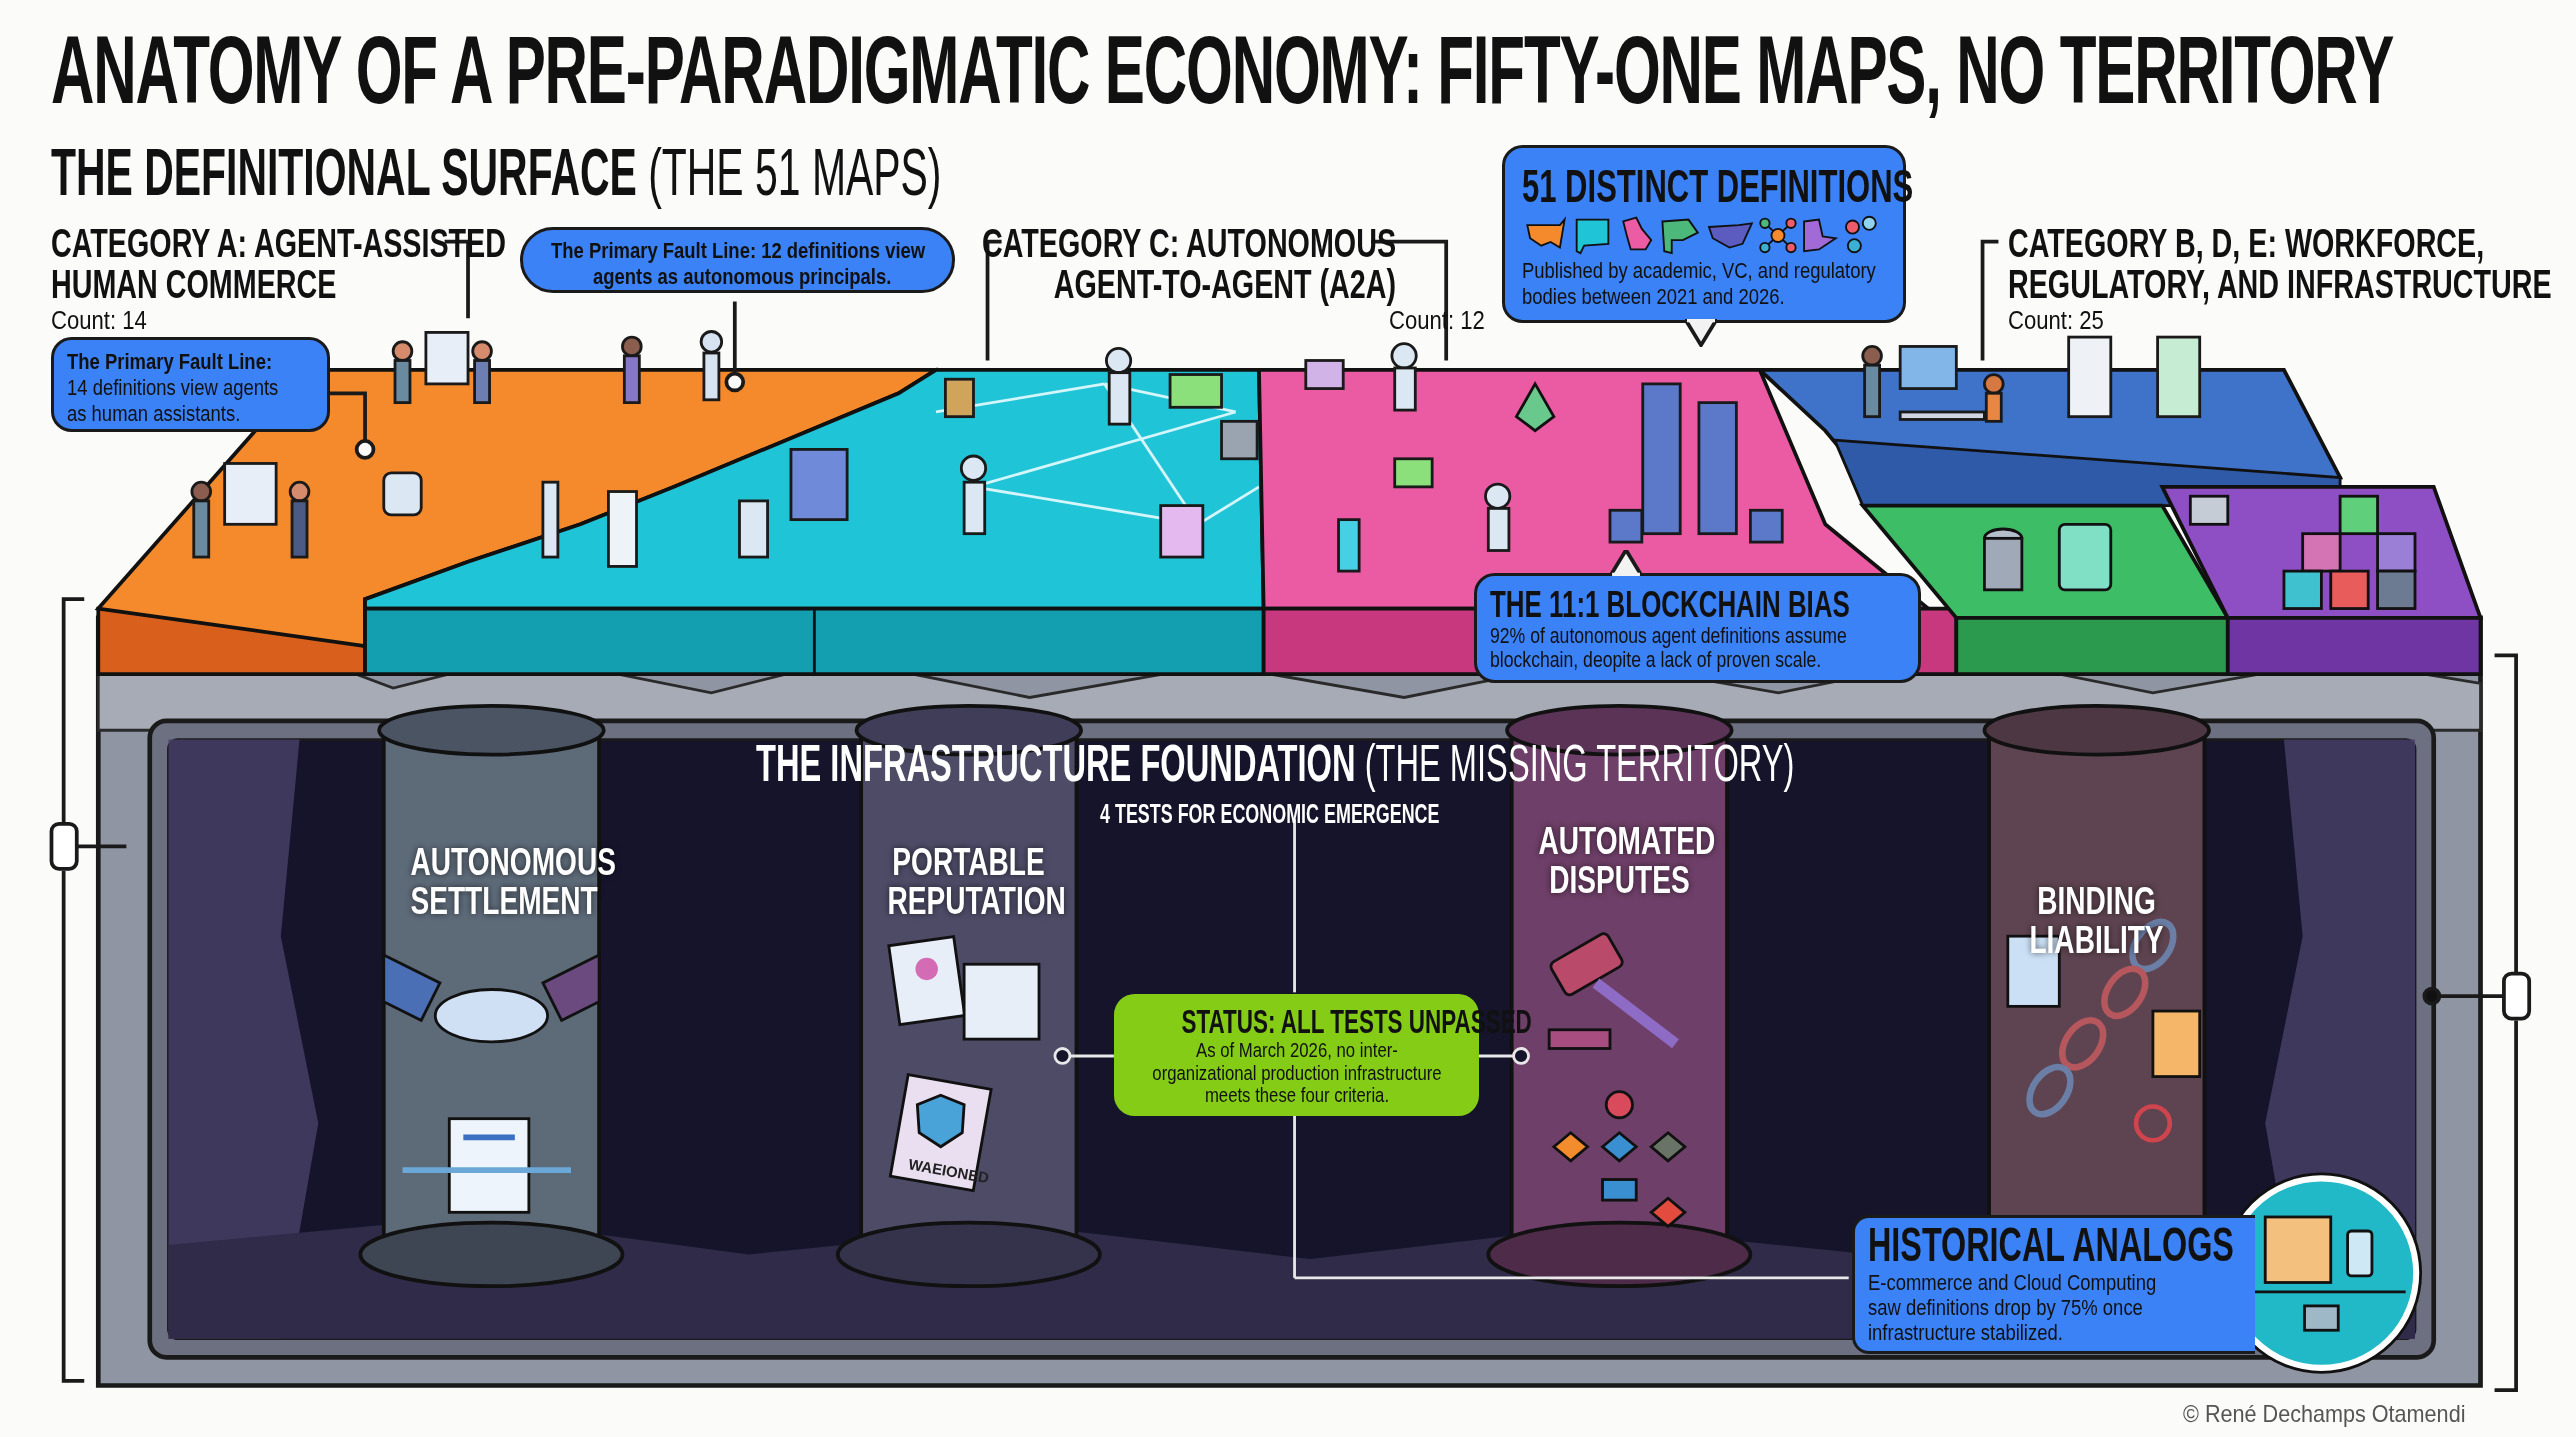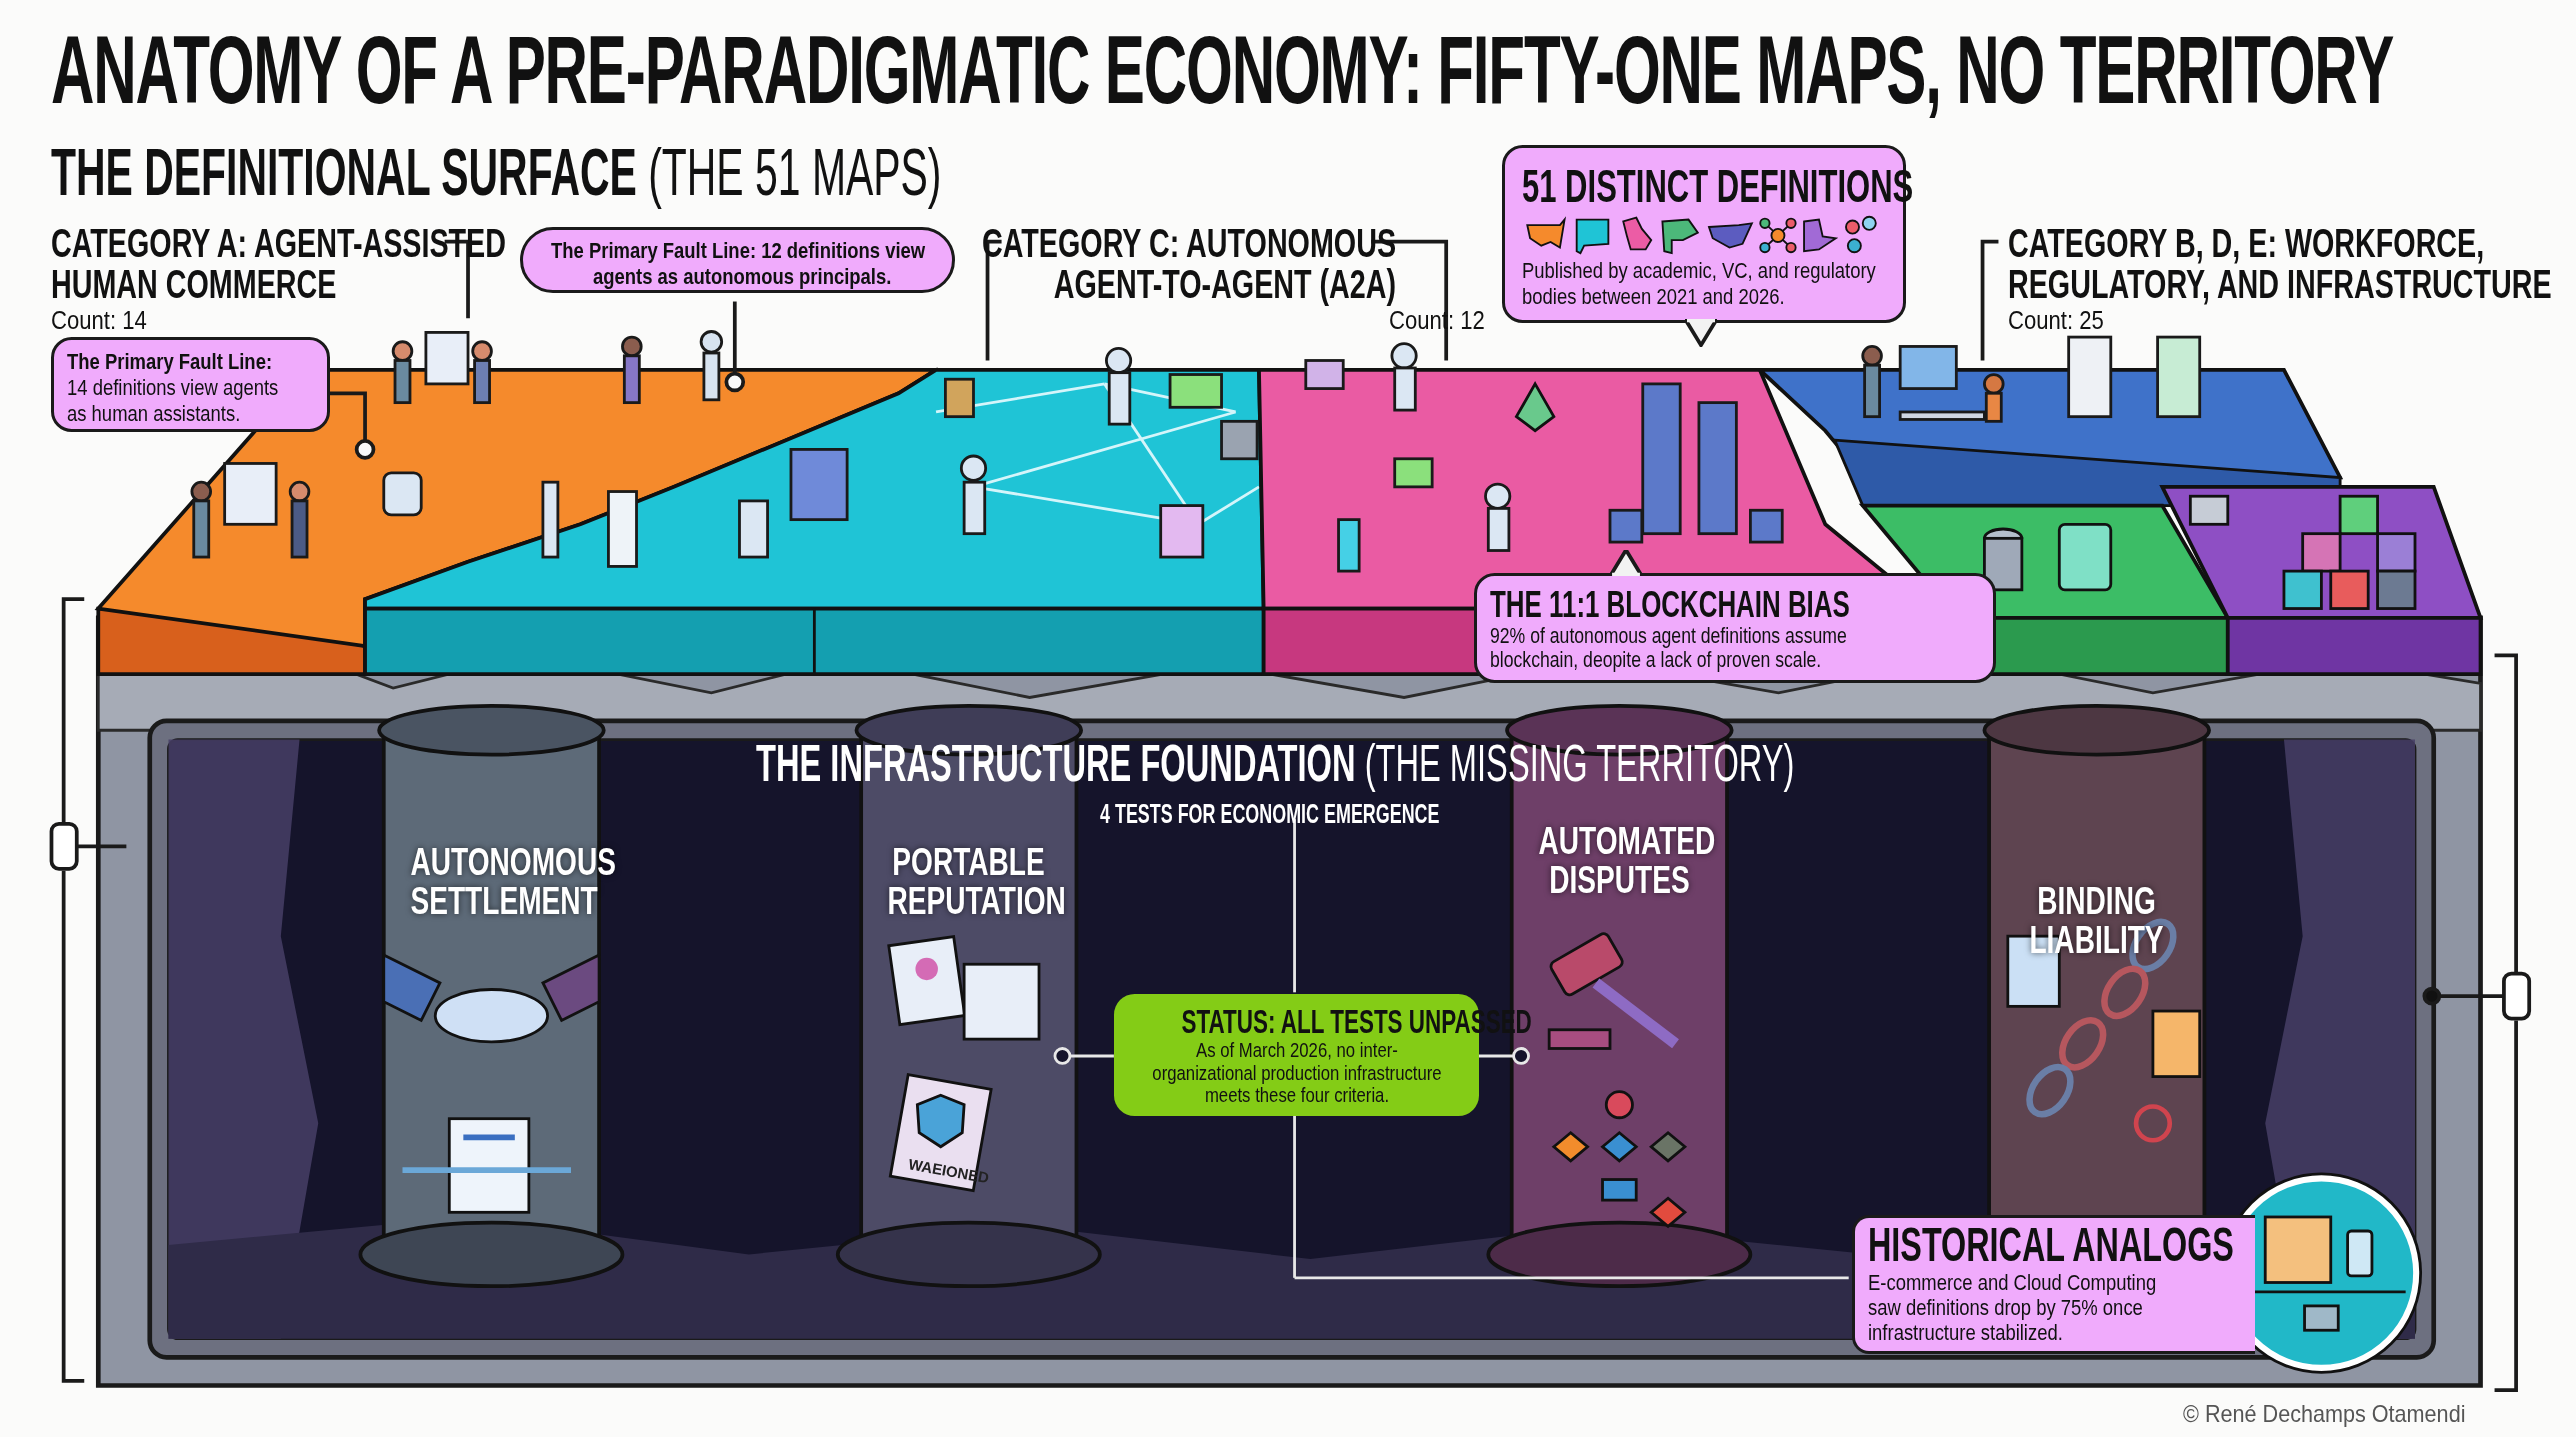--- a/index.html
+++ b/index.html
@@ -4,21 +4,21 @@
 <style>
   html,body{margin:0;padding:0;}
   body{width:2576px;height:1438px;background:#fbfbfa;position:relative;overflow:hidden;font-family:"Liberation Sans",sans-serif;color:#111;}
   .abs{position:absolute;}
   .cond{font-family:"Liberation Sans Narrow","Liberation Sans",sans-serif;font-weight:700;transform-origin:left top;}
   .title{left:51px;top:20.6px;font-size:97px;letter-spacing:-1.9px;line-height:1;white-space:nowrap;transform:scaleX(0.62);}
   .subtitle{left:51px;top:139px;font-size:66px;line-height:1;white-space:nowrap;transform:scaleX(0.62);}
   .subtitle .light{font-weight:400;}
   .cat-title{font-size:41px;line-height:41px;white-space:nowrap;transform:scaleX(0.7);}
   .cat-count{font-size:26px;font-weight:400;font-family:"Liberation Sans",sans-serif;transform:scaleX(0.85);transform-origin:left top;white-space:nowrap;}
-  .bubble{background:#f0abfc;border:3.7px solid #1a1a1a;border-radius:20.6px;box-sizing:border-box;}
+  .bubble{background:#3b82f6;border:3.7px solid #1a1a1a;border-radius:20.6px;box-sizing:border-box;}
   .bubble-txt{font-size:22.5px;line-height:26px;white-space:nowrap;transform:scaleX(0.82);transform-origin:left top;}
   .pillar-label{color:#fff;text-align:center;font-size:39px;line-height:39px;font-family:"Liberation Sans",sans-serif;font-weight:700;transform:scaleX(0.72);white-space:nowrap;text-shadow:0 0 7.5px rgba(0,0,0,.6);}
   .dark-hdr{color:#fff;white-space:nowrap;}
 </style>
 </head>
 <body>
 
 <div class="abs cond title">ANATOMY OF A PRE-PARADIGMATIC ECONOMY: FIFTY-ONE MAPS, NO TERRITORY</div>
 <div class="abs cond subtitle">
   <span>THE DEFINITIONAL SURFACE</span>
@@ -309,21 +309,21 @@
     <polygon points="0,0 34,0 17,28" fill="#f2f2f2" stroke="#1a1a1a" stroke-width="4"></polygon>
     <line x1="2" y1="1" x2="32" y2="1" stroke="#f2f2f2" stroke-width="5"></line>
   </svg>
 
 <div class="abs" style="left:2008px;top:223px;">
   <div class="cond cat-title">CATEGORY B, D, E: WORKFORCE,</div>
   <div class="cond cat-title">REGULATORY, AND INFRASTRUCTURE</div>
   <div class="cat-count">Count: 25</div>
 </div>
 
-<div class="abs bubble" style="left:1474px;top:573px;width:522px;height:110px;padding:9.4px 13px;">
+<div class="abs bubble" style="left:1474px;top:573px;width:447px;height:110px;padding:9.4px 13px;">
   <div class="cond" style="font-size:37px;line-height:39px;transform:scaleX(0.7);white-space:nowrap;">THE 11:1 BLOCKCHAIN BIAS</div>
   <div class="bubble-txt" style="font-size:21.5px;line-height:24px;">92% of autonomous agent definitions assume</div>
   <div class="bubble-txt" style="font-size:21.5px;line-height:24px;">blockchain, deopite a lack of proven scale.</div>
 </div>
 <svg class="abs" style="left:1610px;top:550px" width="32" height="26" viewBox="0 0 34 28">
     <polygon points="0,28 17,0 34,28" fill="#f2f2f2" stroke="#1a1a1a" stroke-width="4"></polygon>
     <line x1="2" y1="27" x2="32" y2="27" stroke="#f2f2f2" stroke-width="5"></line>
   </svg>
 
 <div class="abs dark-hdr cond" style="left:756px;top:738px;font-size:51px;line-height:52px;transform:scaleX(0.64);">

